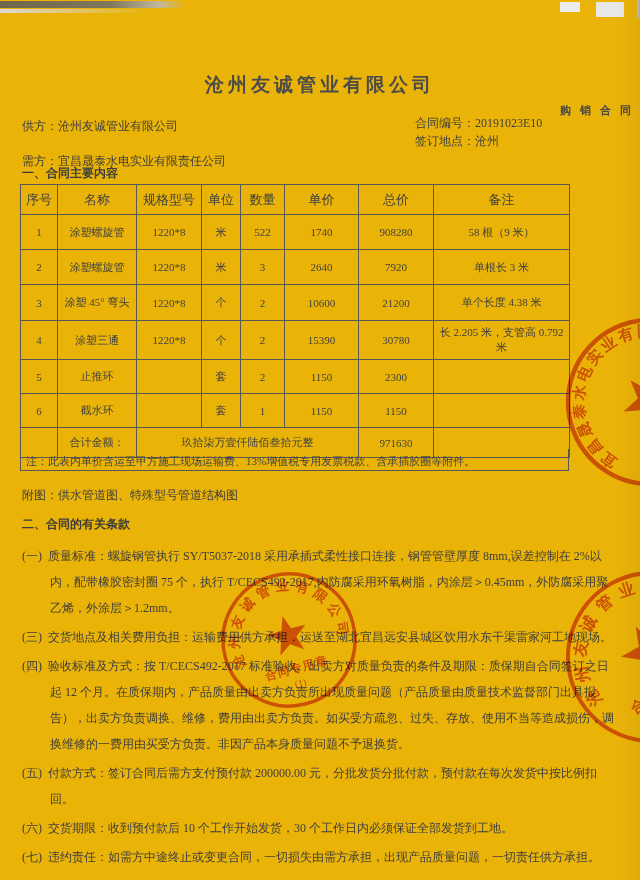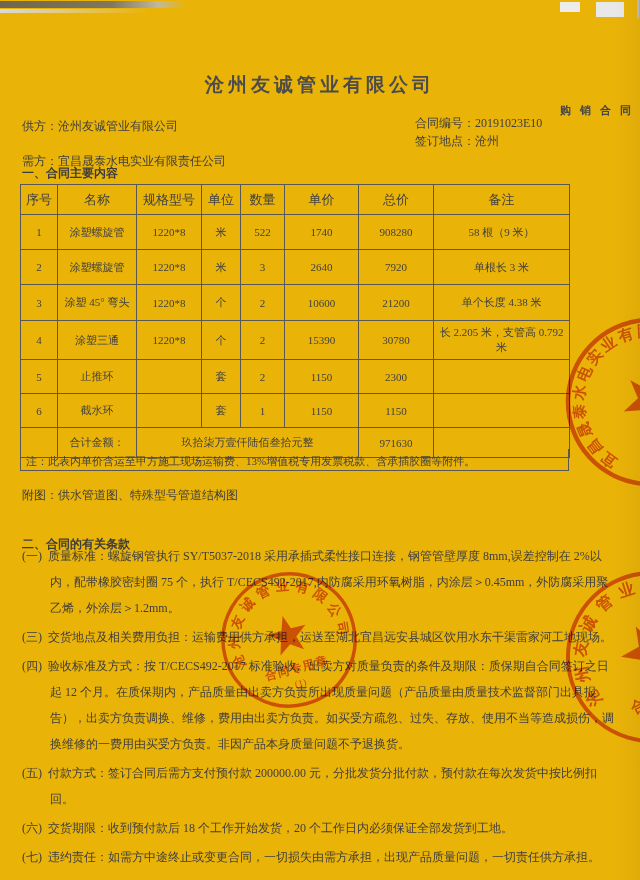--- a/index.html
+++ b/index.html
@@ -36,21 +36,21 @@
     position:absolute;top:103px;left:0;width:100%;text-align:right;
     font-size:11px;font-weight:700;letter-spacing:9px;color:#474747;margin:0;
   }
   .meta-left-1{position:absolute;left:22px;top:118px;font-size:12px;}
   .meta-left-2{position:absolute;left:22px;top:153px;font-size:12px;}
   .meta-right{position:absolute;left:415px;top:114px;font-size:12px;line-height:18px;}
   .meta-right div{white-space:nowrap;}
 
   .sec-heading{position:absolute;left:22px;font-size:12px;font-weight:700;color:#3c3c3c;}
   .h-main{top:165px;}
-  .h-terms{top:536px;font-family:Liberation Serif, serif;}
+  .h-terms{top:516px;font-family:Liberation Serif, serif;}
 
   table.goods{
     position:absolute;left:20px;top:184px;width:549px;
     border-collapse:collapse;table-layout:fixed;
     font-size:11px;color:#414141;
   }
   table.goods th,table.goods td{
     border:1px solid #585858;text-align:center;vertical-align:middle;
     padding:1px 3px;font-weight:400;overflow:hidden;
   }
@@ -204,21 +204,21 @@
 
   <div class="attachment-line">附图：供水管道图、特殊型号管道结构图</div>
 
   <div class="sec-heading h-terms">二、合同的有关条款</div>
 
   <div class="clauses">
     <p class="clause"><span class="cl-no">(一)</span><span>质量标准：螺旋钢管执行 SY/T5037-2018 采用承插式柔性接口连接，钢管管壁厚度 8mm,误差控制在 2%以内，配带橡胶密封圈 75 个，执行 T/CECS492-2017,内防腐采用环氧树脂，内涂层＞0.45mm，外防腐采用聚乙烯，外涂层＞1.2mm。</span></p>
     <p class="clause"><span class="cl-no">(三)</span><span>交货地点及相关费用负担：运输费用供方承担，运送至湖北宜昌远安县城区饮用水东干渠雷家河工地现场。</span></p>
     <p class="clause"><span class="cl-no">(四)</span><span>验收标准及方式：按 T/CECS492-2017 标准验收。出卖方对质量负责的条件及期限：质保期自合同签订之日起 12 个月。在质保期内，产品质量由出卖方负责所出现质量问题（产品质量由质量技术监督部门出具报告），出卖方负责调换、维修，费用由出卖方负责。如买受方疏忽、过失、存放、使用不当等造成损伤，调换维修的一费用由买受方负责。非因产品本身质量问题不予退换货。</span></p>
     <p class="clause"><span class="cl-no">(五)</span><span>付款方式：签订合同后需方支付预付款 200000.00 元，分批发货分批付款，预付款在每次发货中按比例扣回。</span></p>
-    <p class="clause"><span class="cl-no">(六)</span><span>交货期限：收到预付款后 18 个工作开始发货，20 个工作日内必须保证全部发货到工地。</span></p>
+    <p class="clause"><span class="cl-no">(六)</span><span>交货期限：收到预付款后 10 个工作开始发货，30 个工作日内必须保证全部发货到工地。</span></p>
     <p class="clause"><span class="cl-no">(七)</span><span>违约责任：如需方中途终止或变更合同，一切损失由需方承担，出现产品质量问题，一切责任供方承担。</span></p>
   </div>
 
   <svg class="stamp-layer" viewBox="0 0 640 880" xmlns="http://www.w3.org/2000/svg">
     <defs>
       <path id="star-shape" d="M0,-26 L6.11,-8.41 L24.73,-8.03 L9.89,3.21 L15.28,21.03 L0,10.4 L-15.28,21.03 L-9.89,3.21 L-24.73,-8.03 L-6.11,-8.41 Z"></path>
       <path id="arc-big" d="M -53 39 A 66 66 0 1 1 53 39" fill="none"></path>
       <path id="arc-small" d="M -40 30 A 50 50 0 1 1 40 30" fill="none"></path>
     </defs>
 

